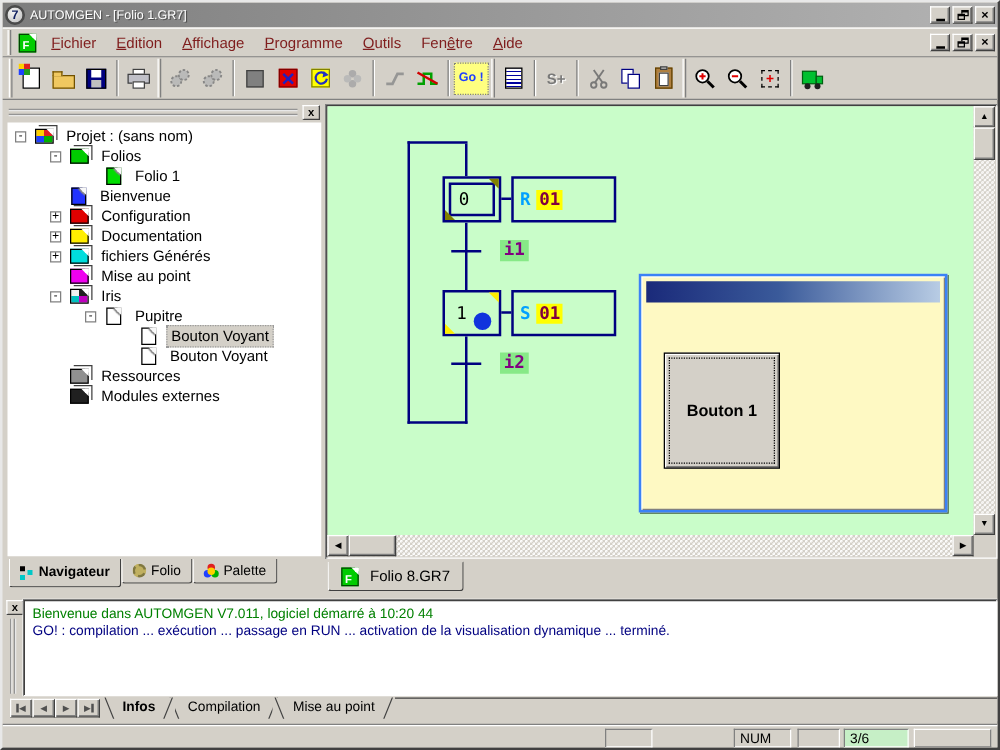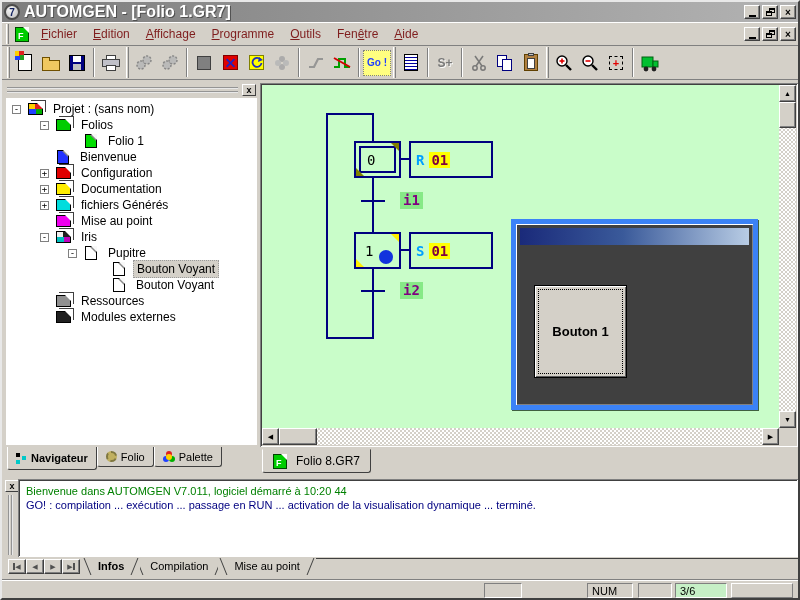--- a/index.html
+++ b/index.html
@@ -7,21 +7,21 @@
   #app{position:relative;width:800px;height:600px;background:#d4d0c8;overflow:hidden;
        border:2px solid;border-color:#e8e8e8 #404040 #404040 #e8e8e8}
   .sunken2{box-shadow:inset 1px 1px 0 #808080,inset -1px -1px 0 #fff,inset 2px 2px 0 #404040,inset -2px -2px 0 #d4d0c8}
   .grip{width:3px;align-self:stretch;margin:1px 2px;border-left:1px solid #fff;border-right:1px solid #808080}
   .tb-sep{width:2px;align-self:stretch;margin:2px 3px;border-left:1px solid #808080;border-right:1px solid #fff}
   
   #titlebar{position:absolute;left:0;top:0;width:796px;height:20px;
     background:linear-gradient(90deg,#7d7d7d,#b3b3b3);display:flex;align-items:center;padding:0 2px;gap:4px}
   .logo7{width:16px;height:16px;border-radius:50%;background:radial-gradient(circle at 35% 30%,#f4f4f4,#bdbdbd);
     border:2px solid #4a4a4a;color:#102060;font-weight:bold;font-size:10px;display:flex;align-items:center;justify-content:center}
-  #titlebar .ttl{color:#fff;font-weight:bold;font-size:16px;flex:1;white-space:nowrap;text-shadow:1px 1px 0 #505050}
+  #titlebar .ttl{color:#fff;font-weight:normal;font-size:10px;flex:1;white-space:nowrap;text-shadow:1px 1px 0 #505050}
   .wbtns{display:flex;gap:2px}
   .wbtn{width:16px;height:14px;display:flex;align-items:center;justify-content:center;font-size:10px;font-weight:bold;color:#000;
     background:#d4d0c8;border:1px solid;border-color:#fff #404040 #404040 #fff;box-shadow:inset -1px -1px 0 #808080}
   .g-min{width:7px;height:2px;background:#000;margin-top:7px}
   .g-rest{position:relative;width:9px;height:8px}
   .g-rest i{position:absolute;border:1px solid #000;border-top-width:2px;background:#d4d0c8;width:6px;height:5px;display:block}
   .g-rest i:first-child{right:0;top:0}.g-rest i:last-child{left:0;bottom:0}
   
   #menubar{position:absolute;left:0;top:20px;width:796px;height:24px;background:#d4d0c8;
     border-top:1px solid #fff;border-bottom:1px solid #808080;display:flex;align-items:center;padding:0 2px}
@@ -115,21 +115,21 @@
   .cbl{position:absolute;bottom:0;left:0;width:0;height:0;border-bottom:8px solid #808000;border-right:8px solid transparent}
   .yel .ctr{border-top-color:#ffee00}.yel .cbl{border-bottom-color:#ffee00}
   .adot{position:absolute;left:117px;width:14px;height:14px;border-radius:50%;background:#1133dd}
   .action{position:absolute;left:147px;width:84px;height:37px;border:2px solid #000080;display:flex;align-items:center;gap:5px;
     padding-left:5px;font-family:"DejaVu Sans Mono",monospace;font-size:14px;font-weight:bold}
   .action .pfx{color:#00a0ff}
   .action .opr{background:#ffff00;color:#800040;padding:0 2px}
   .tlabel{position:absolute;left:138px;background:#87e987;color:#800080;font-family:"DejaVu Sans Mono",monospace;
     font-size:14px;font-weight:bold;padding:0 3px;line-height:17px}
   
-  #pupitre{position:absolute;left:249px;top:134px;width:247px;height:191px;background:#404040;border:5px solid #3b82f6;
+  #pupitre{position:absolute;left:249px;top:134px;width:247px;height:191px;background:#fef9c3;border:2px solid #3b82f6;
     box-shadow:inset 1px 1px 0 #fff,inset -1px -1px 0 #808080,1px 1px 0 #406040}
   .ptitle{position:absolute;left:4px;right:4px;top:4px;height:17px;
     background:linear-gradient(90deg,#1a2a7a 0%,#3a5a9a 45%,#b8cce4 100%)}
   .pbtn{position:absolute;background:#d4d0c8;border:1px solid #000;box-shadow:inset 1px 1px 0 #fff,inset -1px -1px 0 #606060;
     font-size:13px;font-weight:bold;display:flex;align-items:center;justify-content:center;color:#000}
   .pbtn.focus{outline:1px dotted #000;outline-offset:-5px}
   
   .sb{position:absolute;background:#d4d0c8;
     background-image:linear-gradient(45deg,#fff 25%,transparent 25%,transparent 75%,#fff 75%),
                      linear-gradient(45deg,#fff 25%,transparent 25%,transparent 75%,#fff 75%);

